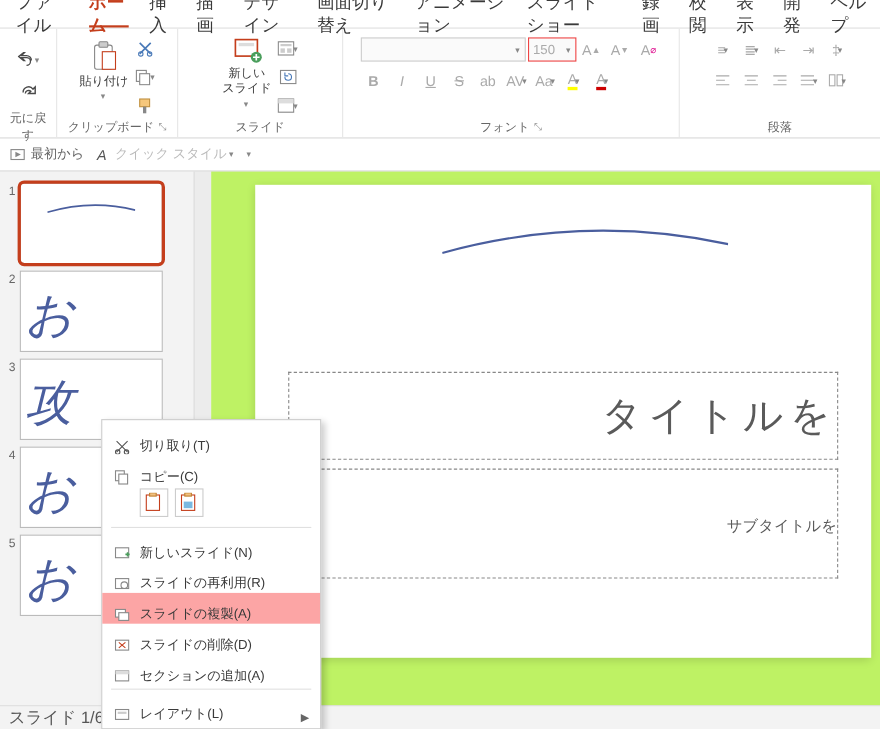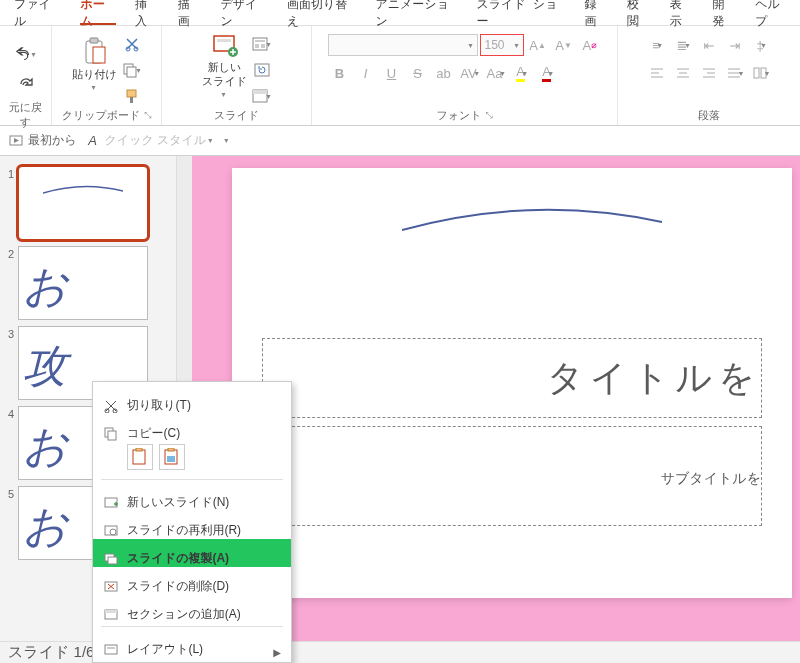--- a/index.html
+++ b/index.html
@@ -1,18 +1,18 @@
 <!DOCTYPE html>
 <html><head>
 <meta charset="utf-8">
 <style>
   * { box-sizing: border-box; margin: 0; padding: 0; font-family: "Yu Gothic UI", "Meiryo", sans-serif; }
   body { background: #f3f3f3; width: 800px; height: 663px; overflow: hidden; font-size: 12px; color: #3a3a3a; }
   .menubar { display: flex; background: #fff; height: 26px; align-items: center; border-bottom: 1px solid #e0e0e0; padding-left: 4px; position: relative; }
-  .menubar .tab { padding: 0 10px; font-size: 12px; cursor: pointer; height: 100%; display: flex; align-items: center; font-family: Liberation Mono, monospace; }
+  .menubar .tab { padding: 0 10px; font-size: 16px; cursor: pointer; height: 100%; display: flex; align-items: center; }
   .menubar .tab.active { color: #c43e1c; font-weight: 600; }
   .menubar .tab.active::after { content: ""; position: absolute; bottom: 0; height: 2px; background: #c43e1c; width: 36px; }
   .ribbon { background: #fff; display: flex; height: 100px; border-bottom: 1px solid #d0d0d0; }
   .group { display: flex; flex-direction: column; align-items: center; justify-content: space-between; padding: 4px 6px 2px 6px; border-right: 1px solid #e6e6e6; }
   .group-body { display: flex; align-items: flex-start; gap: 4px; flex: 1; }
   .group-label { font-size: 11px; color: #666; text-align: center; height: 16px; display:flex; align-items:center; gap:4px;}
   .big-btn { display: flex; flex-direction: column; align-items: center; justify-content: center; width: 46px; height: 70px; cursor: pointer; gap:2px;}
   .big-btn .lbl { font-size: 11px; text-align: center; line-height: 1.2; }
   .icon-box { width: 28px; height: 28px; display: flex; align-items: center; justify-content: center; position: relative; }
   .small-icon { width: 20px; height: 20px; display: flex; align-items: center; justify-content: center; cursor: pointer; color: #555; font-size: 14px; }
@@ -22,30 +22,30 @@
   .btnrow { display: flex; gap: 2px; align-items: center; }
   .rbtn { width: 24px; height: 22px; display: flex; align-items: center; justify-content: center; color: #aaa; cursor: pointer; font-size: 13px;}
   .toolbar2 { background: #fff; height: 30px; display: flex; align-items: center; gap: 8px; padding-left: 8px; border-bottom: 1px solid #d0d0d0; color: #666; font-size: 12px;}
   .main { display: flex; height: calc(663px - 26px - 100px - 30px - 22px); position: relative; }
   .slidepanel { width: 176px; background: #f3f3f3; display: flex; flex-direction: column; padding: 10px 0; gap: 6px; overflow-y: auto; }
   .scrollbar { width: 16px; background: #ececec; border-left: 1px solid #ddd; }
   .slide-wrap { display: flex; align-items: flex-start; gap: 4px; padding: 0 4px; }
   .slide-num { font-size: 11px; color: #666; width: 10px; text-align: right; padding-top: 2px; }
   .thumb { width: 130px; height: 74px; background: #fff; border: 1px solid #bbb; position: relative; display:flex; align-items:center; justify-content:center; overflow:hidden;}
   .thumb.sel { outline: 3px solid #c43e1c; outline-offset: -1px; border-radius: 4px;}
-  .canvas-area { flex: 1; background: #f9a8d4; position: relative; overflow: hidden; }
+  .canvas-area { flex: 1; background: #bef264; position: relative; overflow: hidden; }
   .slide-stage { position: absolute; left: 40px; top: 12px; width: 560px; height: 430px; background: #fff; box-shadow: 0 2px 8px rgba(0,0,0,0.15); padding: 50px 30px 0 180px; }
   .placeholder { border: 1px dashed #888; text-align: center; color: #5a5a5a; }
   .title-ph { font-size: 36px; font-family: serif; height: 80px; display:flex; align-items:center; justify-content:flex-end; padding-right: 0; letter-spacing: 6px;}
   .sub-ph { font-size: 14px; height: 100px; display:flex; align-items:center; justify-content:flex-end; padding: 6px 0 0 0;}
   .statusbar { height: 22px; background: #f3f3f3; border-top: 1px solid #ddd; display: flex; align-items: center; padding: 0 8px; font-size: 15px; color: #555; gap: 12px;}
   
   .ctx { position: absolute; left: 92px; top: 225px; width: 200px; background: #fff; border: 1px solid #ccc; box-shadow: 3px 3px 6px rgba(0,0,0,0.2); z-index: 100; padding: 4px 0; }
   .ctx-item { display: flex; align-items: flex-end; height: 28px; padding: 0 10px; gap: 8px; font-size: 12px; cursor: pointer; }
-  .ctx-item.hov { background: #22c55e; font-weight: bold; }
+  .ctx-item.hov { background: #fca5a5; }
   .ctx-item .arrow { margin-left: auto; color: #666; font-size: 10px;}
   .ctx-sep { height: 1px; background: #e0e0e0; margin: 3px 8px; }
   .ctx-head { display: flex; align-items: center; height: 24px; padding: 0 10px; gap: 8px; font-weight: 600; font-size: 12px;}
   .ctx-paste-row { display: flex; gap: 6px; padding: 2px 10px 6px 34px; }
   .paste-opt { width: 26px; height: 26px; border: 1px solid #ccc; display:flex; align-items:center; justify-content:center; cursor:pointer;}
   .ci { width: 16px; height: 16px; display: inline-flex; align-items: center; justify-content: center; font-size: 13px; color: #555; }
   .dd { font-size: 8px; color: #888; margin-left: -2px;}
   svg { display: block; }
   .handwrite { position:absolute; left:4px; top:10px; font-size:44px; color:#4a5e9e; font-family: serif; font-style: italic;}
 </style>

